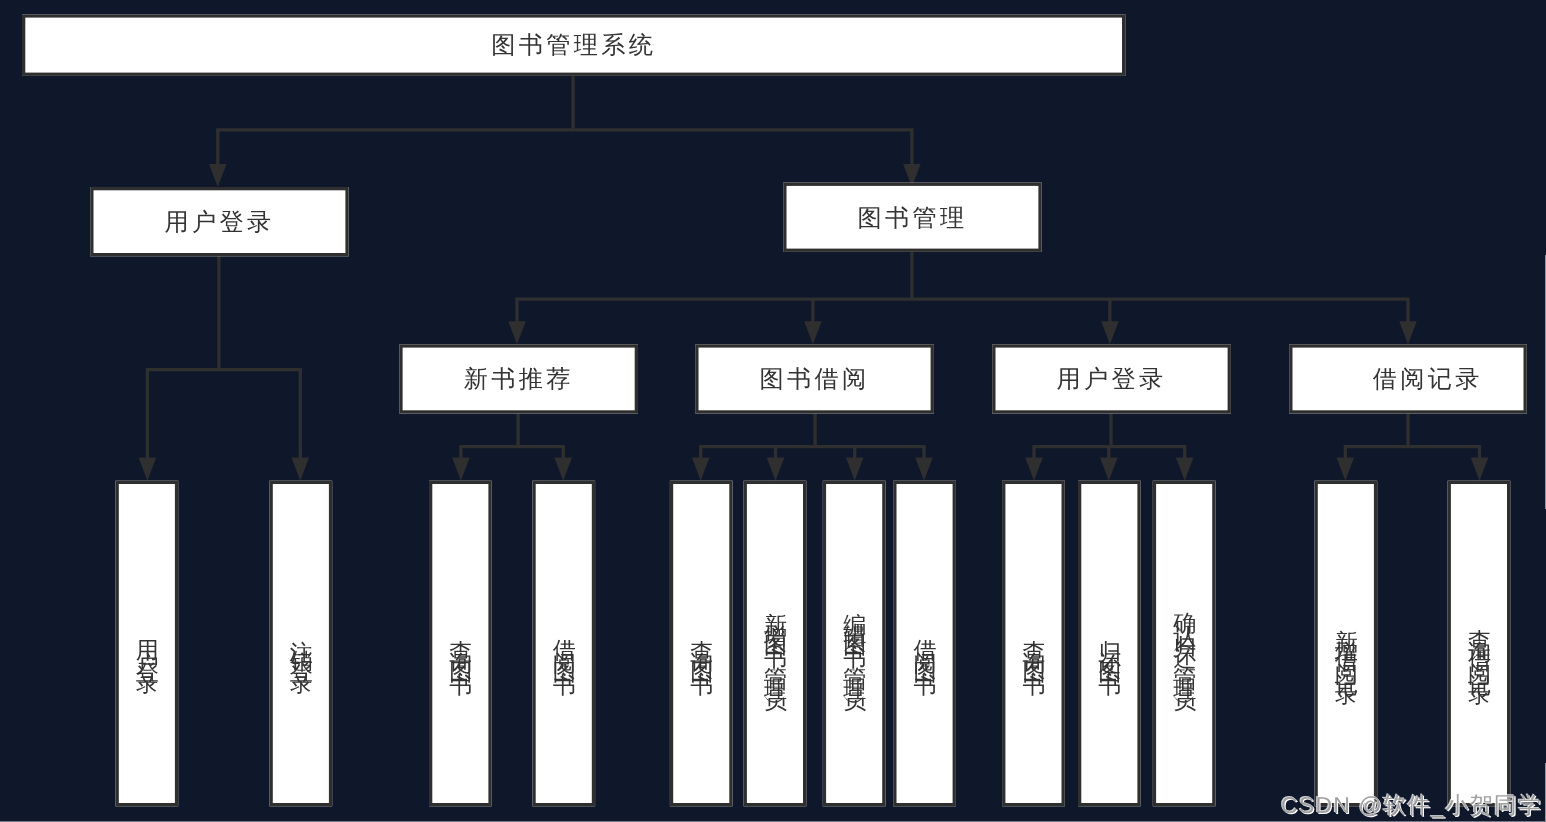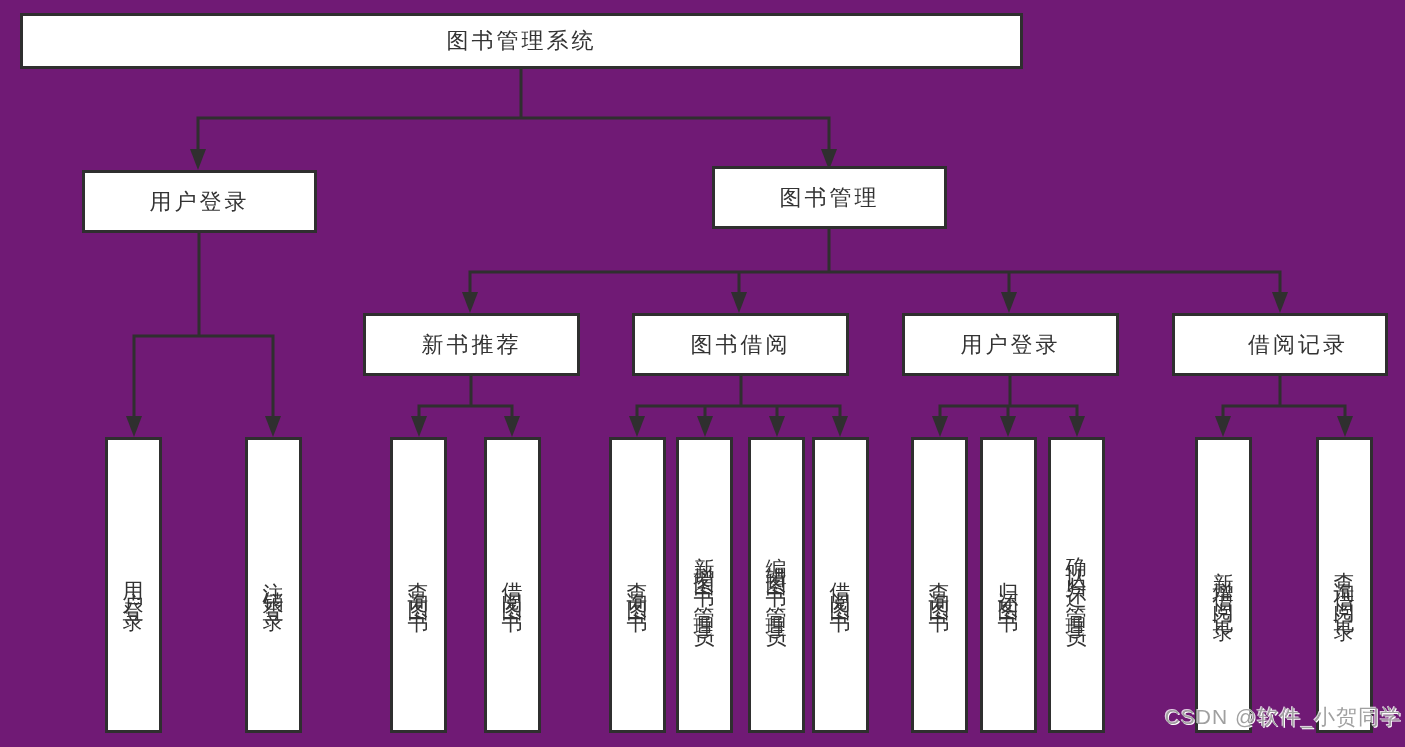--- a/index.html
+++ b/index.html
@@ -1,20 +1,20 @@
 <!DOCTYPE html>
 <html><head>
 <meta charset="utf-8">
 <style>
   html, body { margin: 0; padding: 0; background: #ffffff; }
   #canvas {
     position: relative;
     width: 1405px;
     height: 747px;
-    background: #701a75;
+    background: #0f172a;
     overflow: hidden;
     font-family: "Liberation Sans", "DejaVu Sans", sans-serif;
   }
   #connectors {
     position: absolute;
     left: 0; top: 0;
     width: 1405px; height: 747px;
     pointer-events: none;
   }
   .box {
@@ -35,21 +35,21 @@
   .v-box {
     writing-mode: vertical-rl;
     text-orientation: mixed;
     font-size: 21px;
     letter-spacing: 10px;
     line-height: 1;
   }
   .watermark {
     position: absolute;
     right: 3px;
-    bottom: 16px;
+    bottom: 1px;
     font-size: 21px;
     letter-spacing: 1px;
     color: #a0a0a0;
     text-shadow: 1px 1px 0 #ffffff, -1px -1px 0 rgba(255,255,255,0.8);
     white-space: nowrap;
     z-index: 5;
     margin-left: 27px;
   }
 </style>
 </head>

